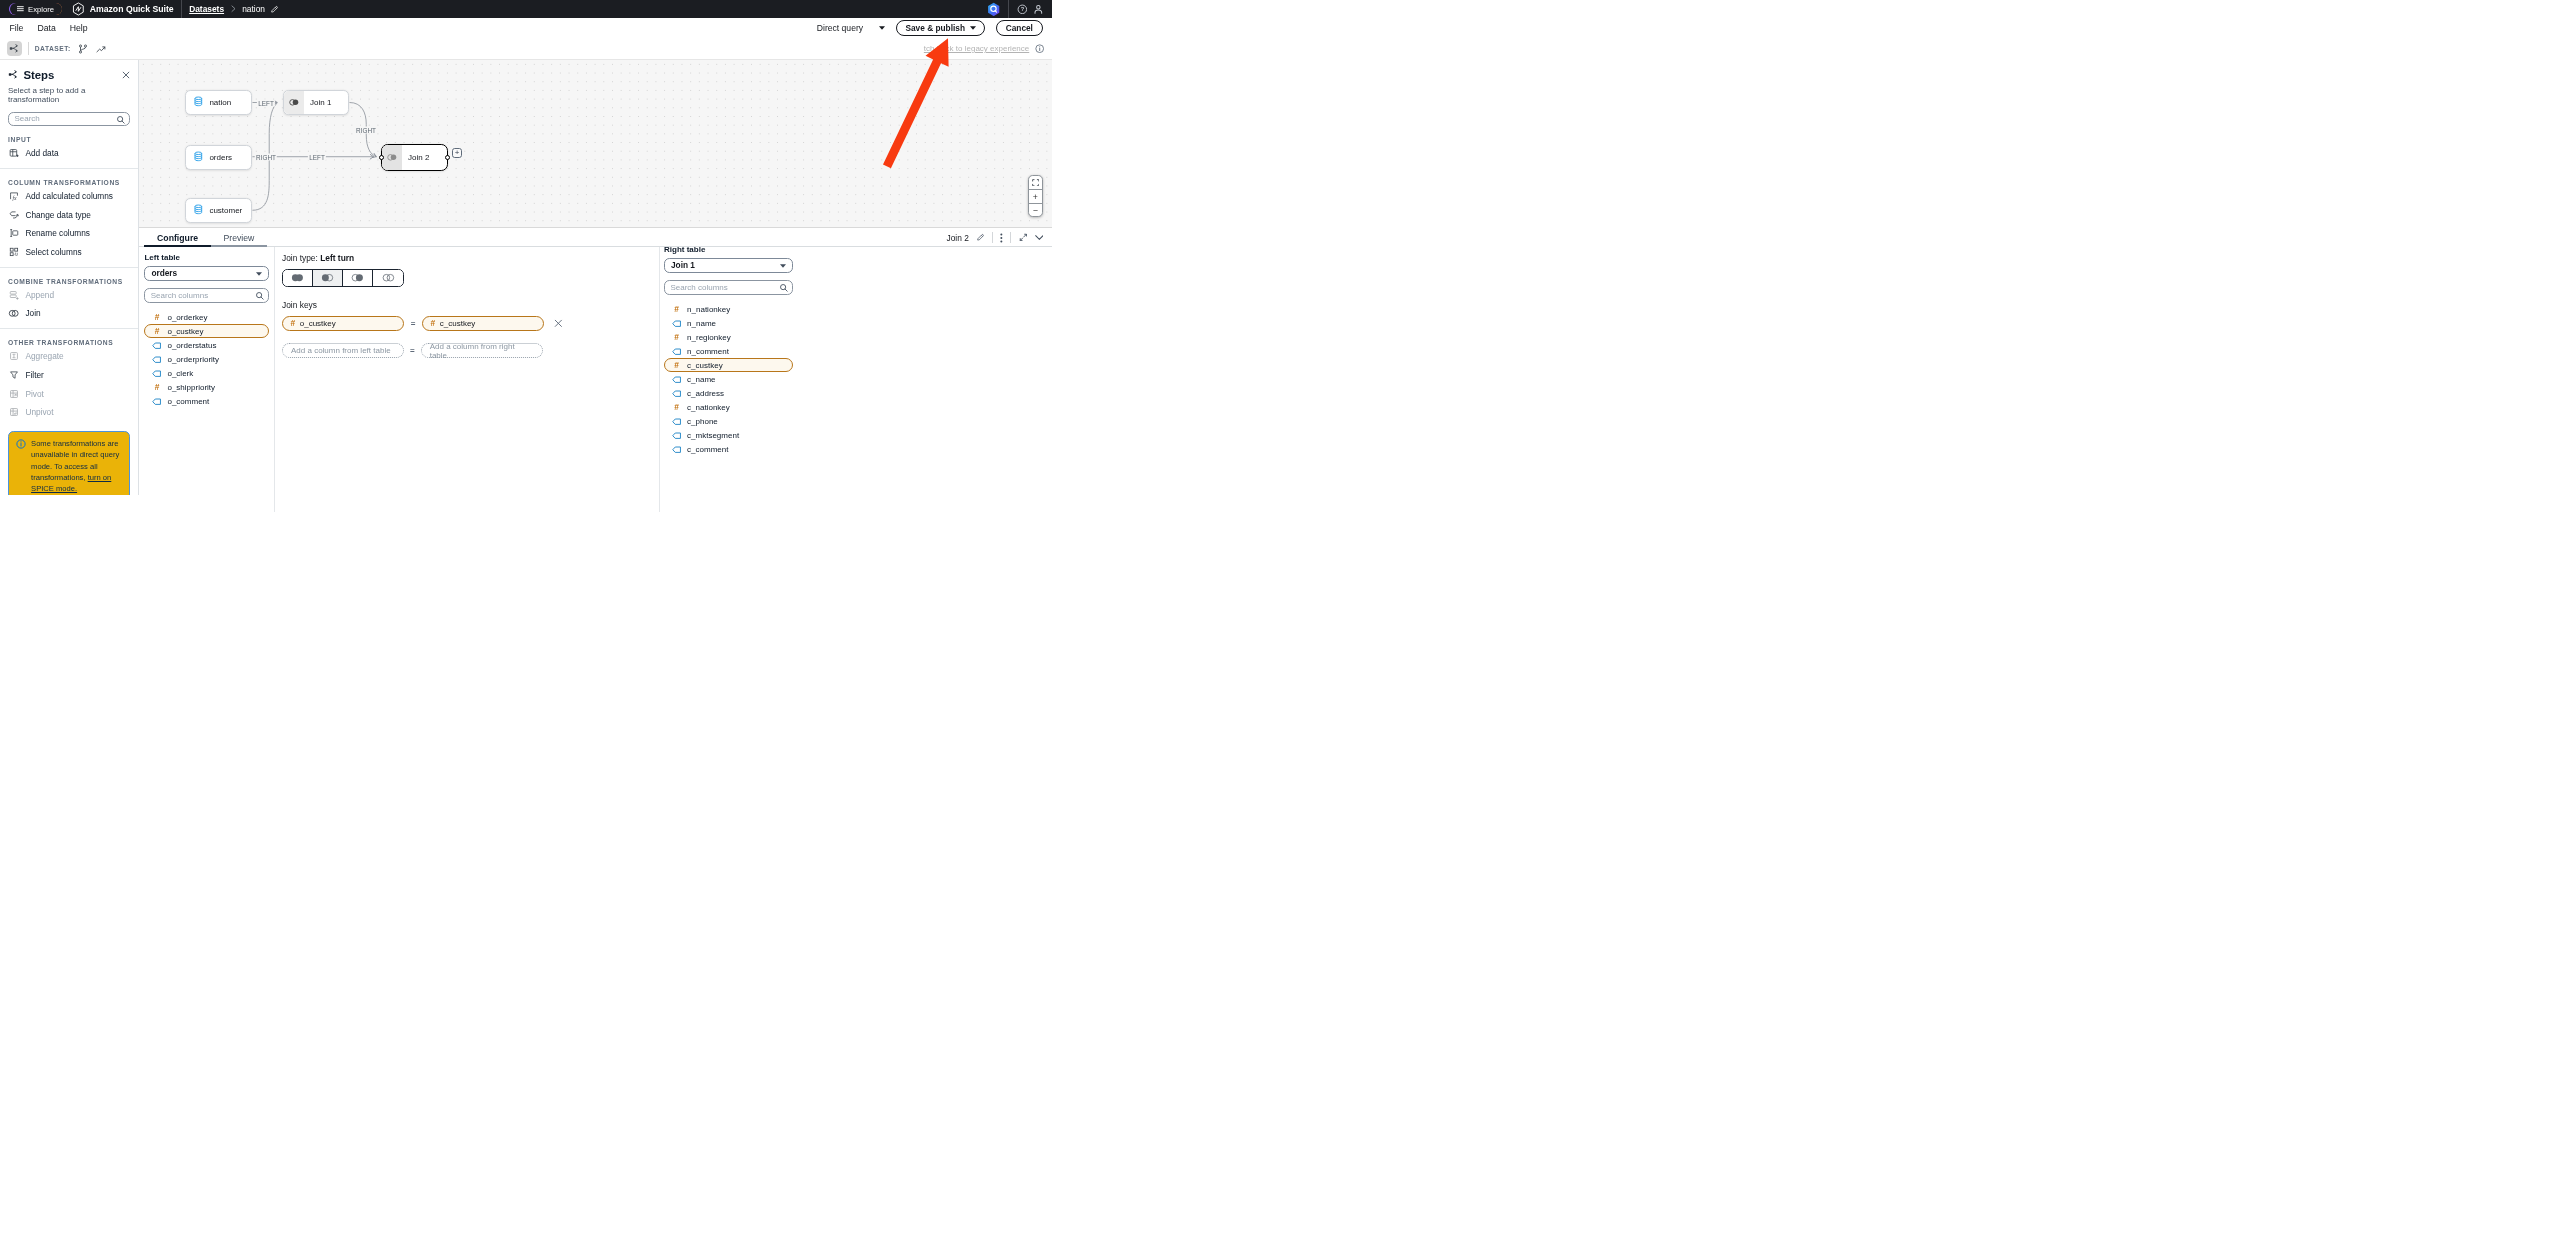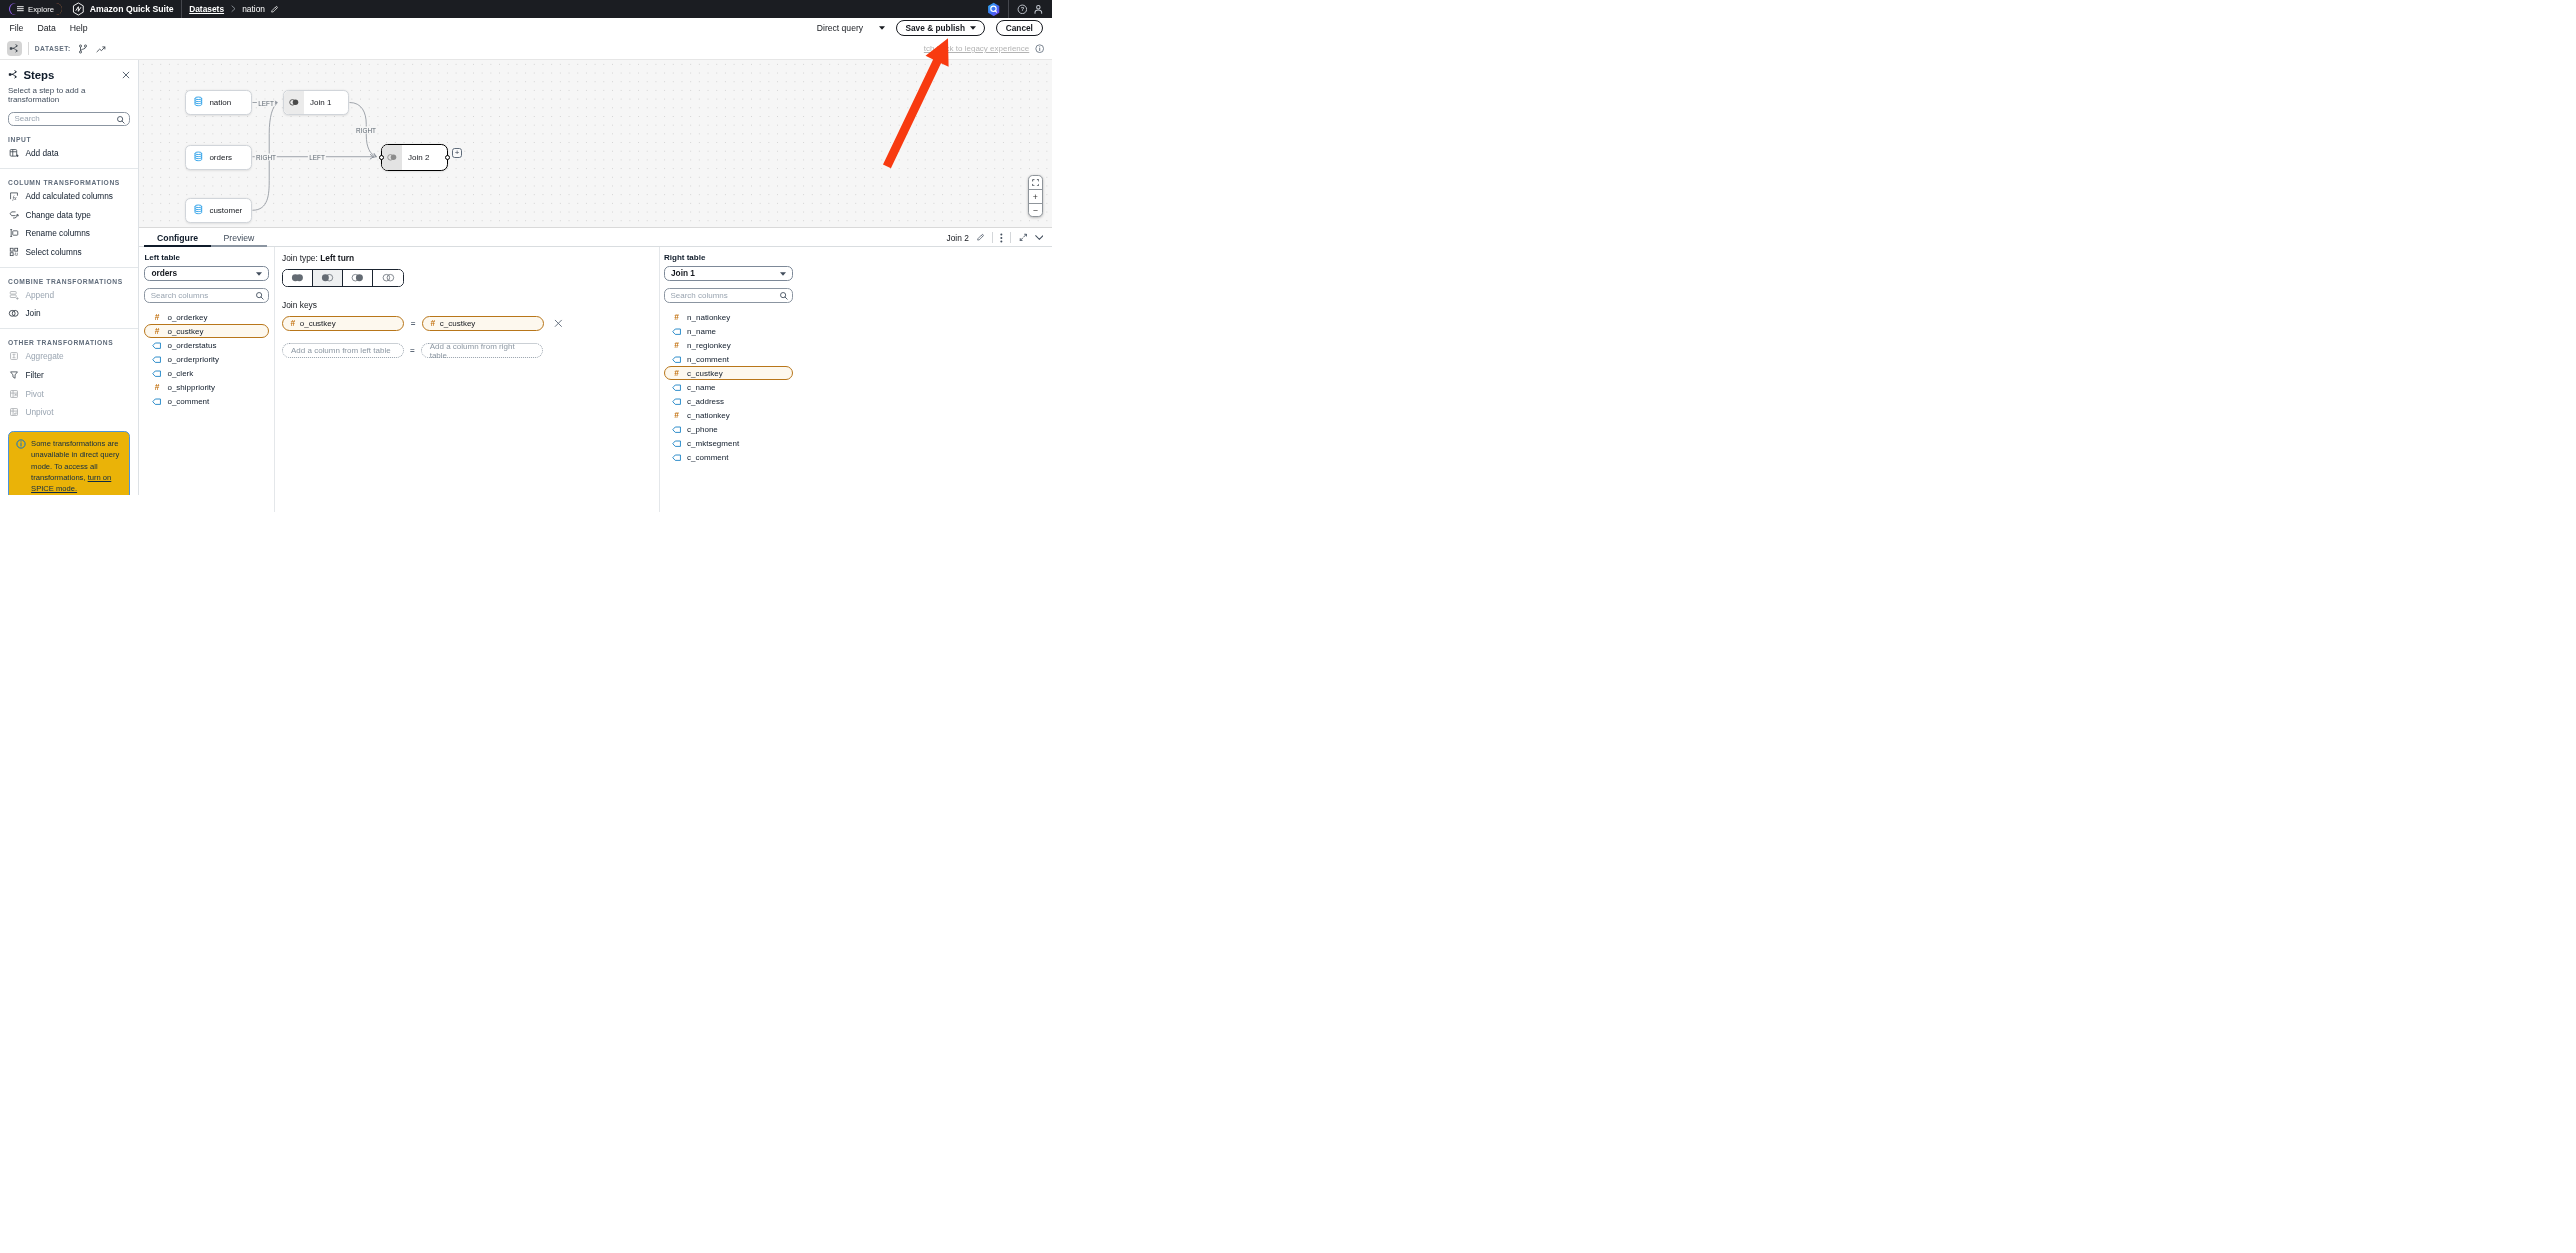--- a/index.html
+++ b/index.html
@@ -118,21 +118,21 @@
   .select-box .caret { margin-left:auto; }
   .col-list { margin-top:7.4px; }
   .colrow { height:14px; display:flex; align-items:center; gap:5.4px; padding:0 6.7px;
     border:1px solid transparent; border-radius:670px; font-size:8px; color:#0f1b2a; cursor:pointer; }
   .colrow.highlighted { border-color:#b8761a; background:#fdf8ee; }
   .colrow .icon { width:10px; display:grid; place-items:center; }
   .num-glyph { color:#c2700e; font-weight:700; font-size:8.4px; }
 
   .col-left  { position:absolute; left:5.4px;  top:24px; width:125px; }
   .col-mid   { position:absolute; left:143px; top:24px; width:376px; }
-  .col-right { position:absolute; left:525px; top:24px; width:129px; }
+  .col-right { position:absolute; left:525px; top:16px; width:129px; }
 
   .jt-line { font-size:8.4px; }
   .jt-group { margin-top:6px; display:inline-flex; border:1.3px solid #1b2430; border-radius:5.4px; overflow:hidden; background:#fff; }
   .jt-btn { width:30px; height:16px; display:grid; place-items:center; background:#fff;
     border:none; border-right:1.3px solid #1b2430; cursor:pointer; padding:0; }
   .jt-btn:last-child { border-right:none; }
   .jt-btn.selected { background:#eef0f1; }
   .keys-label { margin-top:12.7px; font-size:8.4px; }
   .keys-row { margin-top:6px; display:flex; align-items:center; gap:6.7px; }
   .key-pill { width:122px; height:15.4px; border:1px solid #b8761a; background:#fdf8ee;

